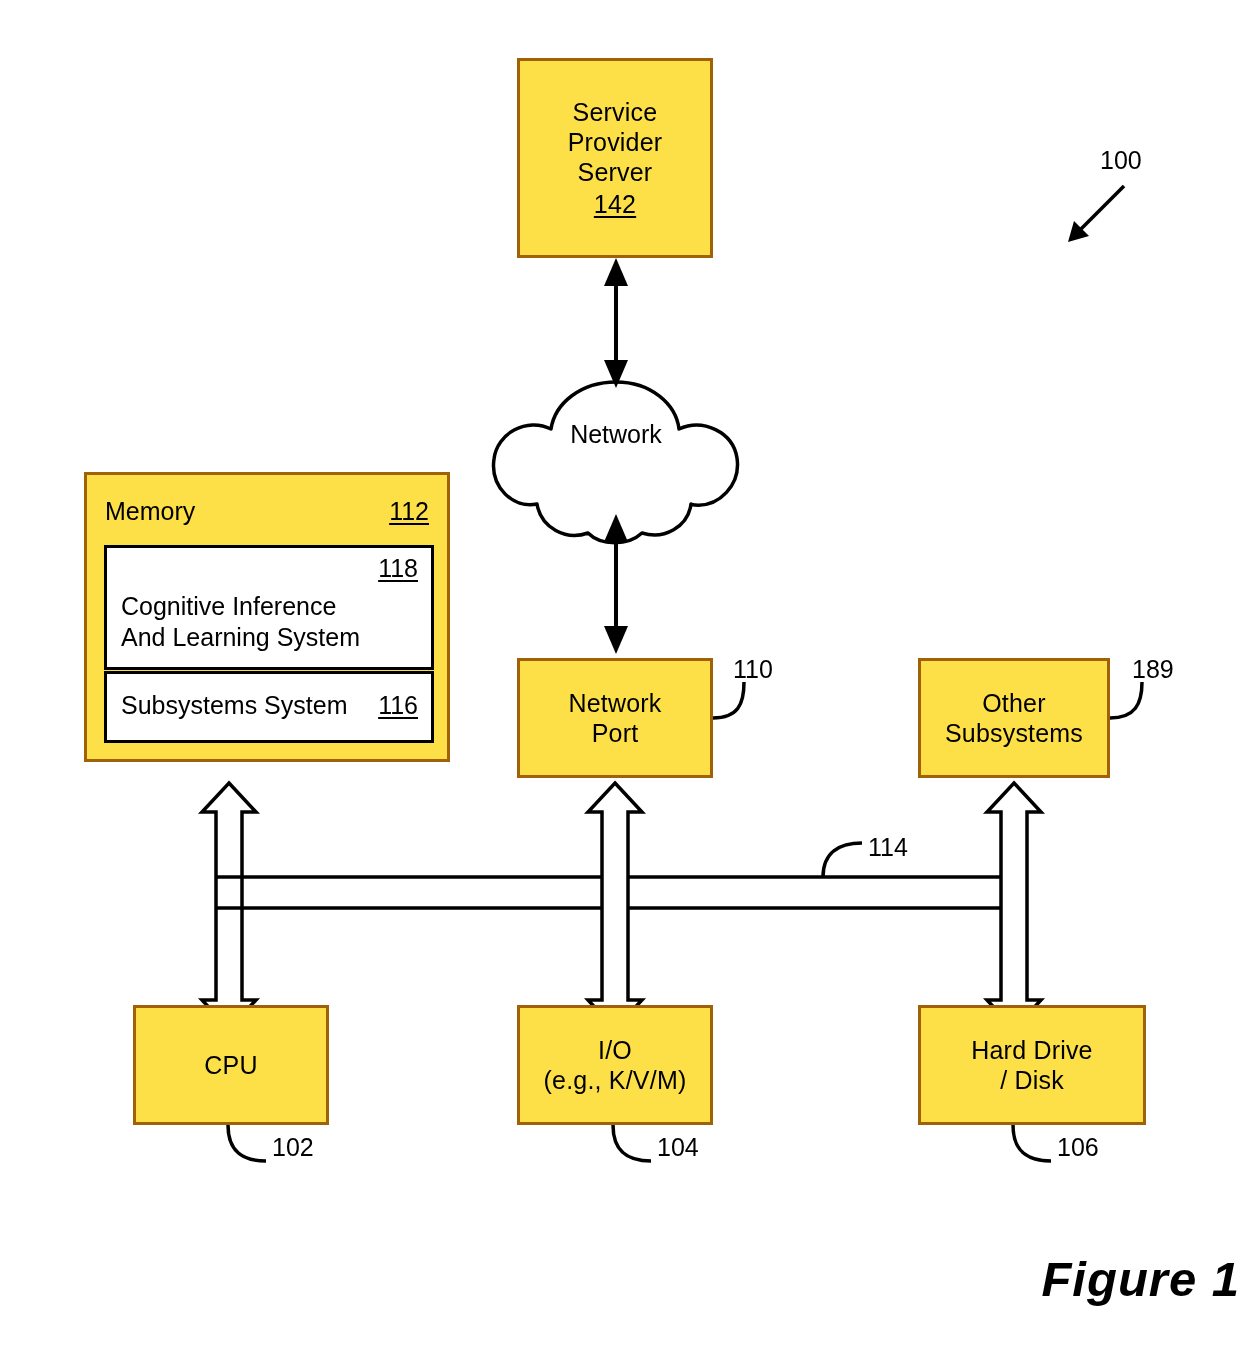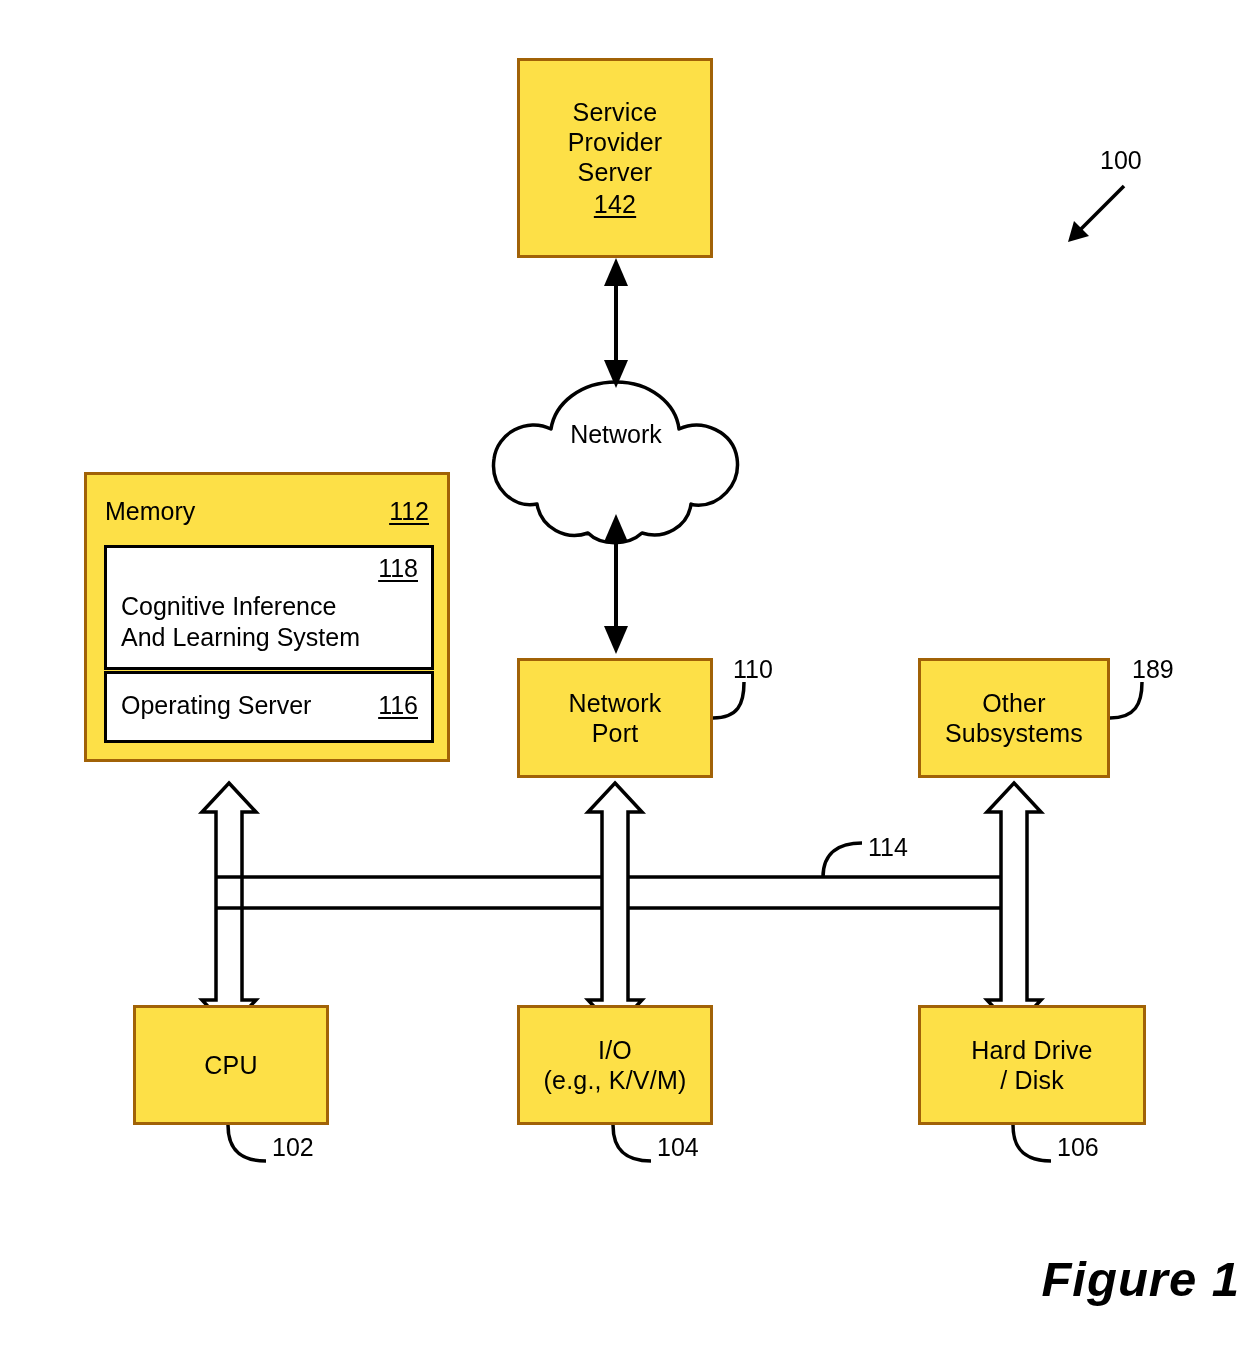--- a/index.html
+++ b/index.html
@@ -307,21 +307,21 @@
     <div id="memory-title">Memory</div>
     <div id="memory-ref" class="ref-underline">112</div>
 
     <div id="box-cils">
       <div id="cils-ref" class="ref-underline">118</div>
       <div id="cils-label">Cognitive Inference
 And Learning System</div>
     </div>
 
     <div id="box-os">
-      <div id="os-label">Operating Server</div>
+      <div id="os-label">Subsystems System</div>
       <div id="os-ref" class="ref-underline">116</div>
     </div>
   </div>
 
   <div class="box" id="box-netport">
     <div class="box-label">Network
 Port</div>
   </div>
 
   <div class="box" id="box-other">

